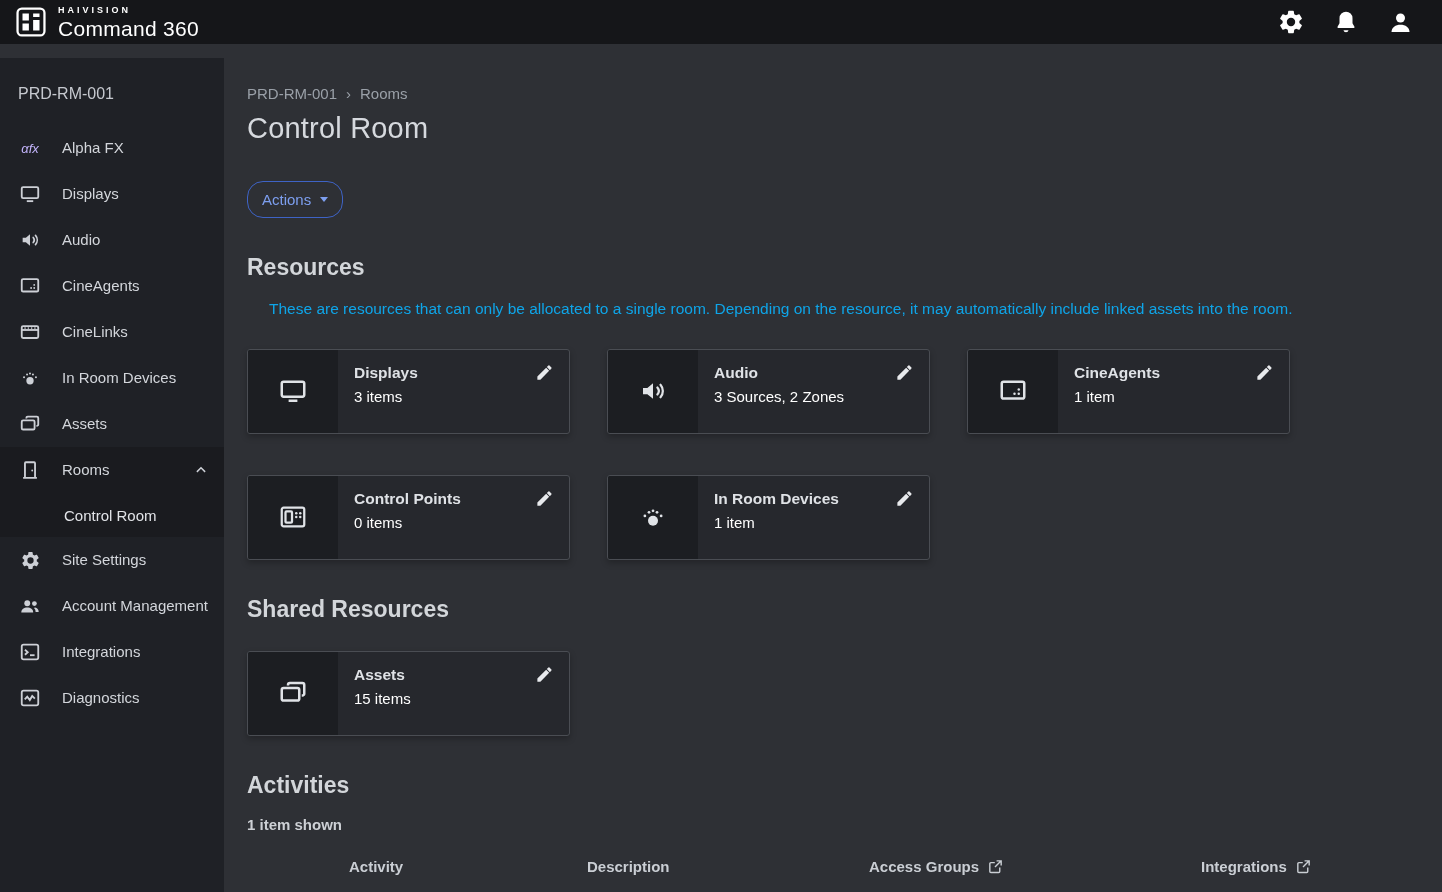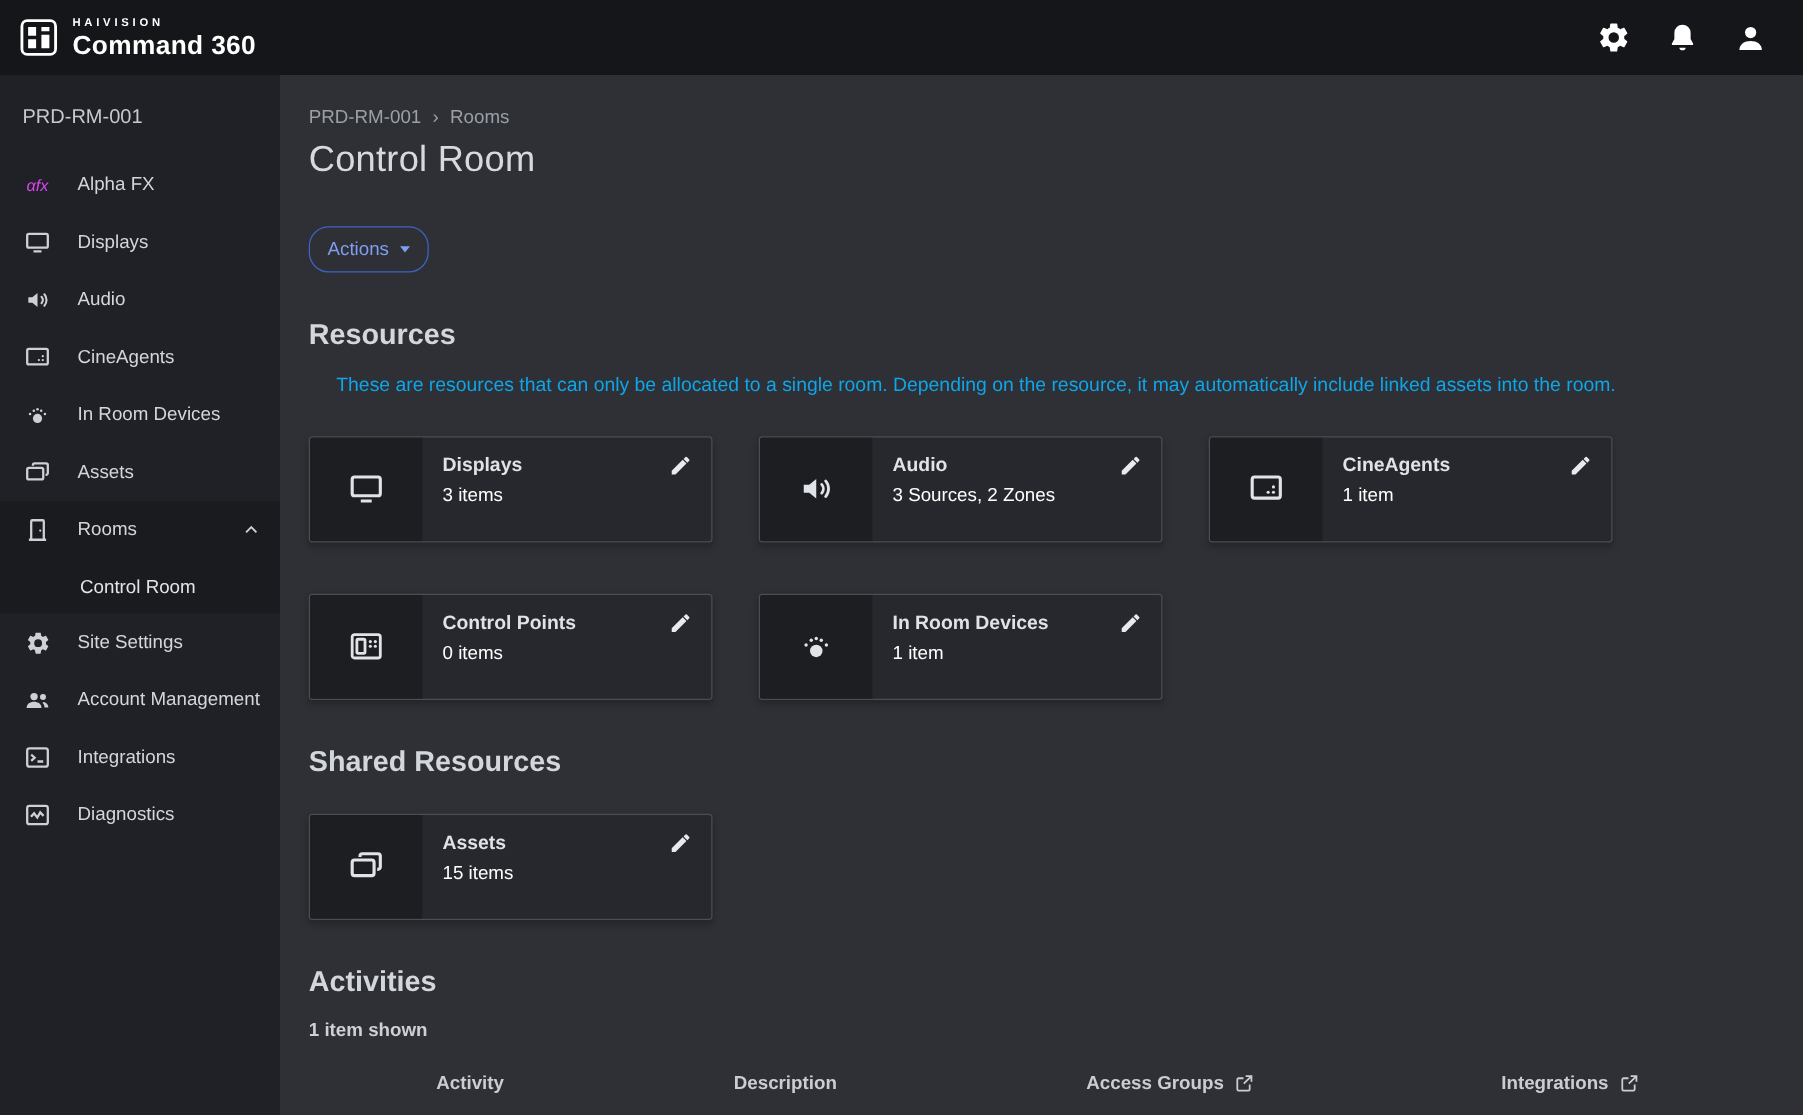--- a/index.html
+++ b/index.html
@@ -6,43 +6,43 @@
   html, body { margin: 0; padding: 0; }
   body {
     width: 1442px; height: 892px; overflow: hidden;
     background: #2e3035; color: #d5d8dc;
     font-family: "Liberation Sans", sans-serif;
   }
   svg { display: block; }
 
   
   .topbar {
-    position: fixed; top: 0; left: 0; right: 0; height: 60px;
+    position: fixed; top: 0; left: 0; right: 0; height: 44px;
     background: #151619; display: flex; align-items: center;
     justify-content: space-between; padding: 0 28px 0 14px; z-index: 20;
   }
   .brand { display: flex; align-items: center; gap: 10px; color: #fff; cursor: pointer; }
   .brand-text { display: flex; flex-direction: column; line-height: 1; }
   .brand-line1 { font-size: 9px; letter-spacing: 3px; font-weight: bold; margin-bottom: 3px; }
-  .brand-line2 { font-size: 21px; font-weight: 700; letter-spacing: .3px; }
+  .brand-line2 { font-size: 21px; font-weight: 400; letter-spacing: .3px; }
   .topbar-actions { display: flex; align-items: center; gap: 28px; color: #fff; }
   .icon-btn { cursor: pointer; display: flex; }
 
   
   .sidebar {
     position: fixed; top: 58px; left: 0; bottom: 0; width: 224px;
     background: #1f2126; overflow: hidden;
   }
   .site-label { padding: 27px 18px 22px; font-size: 16px; color: #c6c9cf; }
   .nav-item {
     display: flex; align-items: center; min-height: 46px;
     padding: 0 14px 0 18px; gap: 20px; font-size: 15px; color: #d3d6db; cursor: pointer;
   }
   .nav-icon { width: 24px; display: flex; justify-content: center; flex-shrink: 0; color: #cdd0d6; }
-  .alpha-glyph { font-style: italic; font-size: 13px; color: #d946ef; text-align: right; }
+  .alpha-glyph { font-style: italic; font-size: 13px; color: #c4b5fd; text-align: right; }
   .nav-label { flex: 1; line-height: 1.3; padding: 6px 0; }
   .nav-group { background: rgba(0,0,0,0.16); }
   .nav-sub-item {
     display: flex; align-items: center; min-height: 44px;
     padding-left: 64px; font-size: 15px; color: #e2e4e8; cursor: pointer;
   }
   .chevron { margin-left: auto; display: flex; color: #cdd0d6; }
 
   
   .content {
@@ -164,20 +164,35 @@
               <circle cx="13.2" cy="14.2" r="1"></circle>
               <circle cx="16.6" cy="14.2" r="1"></circle>
               <circle cx="16.6" cy="10.8" r="1"></circle>
             </g>
           </svg>
       </span>
       <span class="nav-label">CineAgents</span>
     </div>
     <div class="nav-item">
       <span class="nav-icon">
+        <svg width="22" height="22" viewBox="0 0 24 24" fill="none" stroke="currentColor" stroke-width="2">
+            <rect x="3" y="5.5" width="18" height="13" rx="1.5"></rect>
+            <path d="M3 9.8h18"></path>
+            <g fill="currentColor" stroke="none">
+              <circle cx="6.6" cy="7.7" r=".9"></circle>
+              <circle cx="10.2" cy="7.7" r=".9"></circle>
+              <circle cx="13.8" cy="7.7" r=".9"></circle>
+              <circle cx="17.4" cy="7.7" r=".9"></circle>
+            </g>
+          </svg>
+      </span>
+      <span class="nav-label">CineLinks</span>
+    </div>
+    <div class="nav-item">
+      <span class="nav-icon">
         <svg width="22" height="22" viewBox="0 0 24 24" fill="currentColor">
             <circle cx="12" cy="15" r="4"></circle>
             <circle cx="5.5" cy="11.2" r="1.1"></circle>
             <circle cx="8.8" cy="8.2" r="1.1"></circle>
             <circle cx="12" cy="7" r="1.1"></circle>
             <circle cx="15.2" cy="8.2" r="1.1"></circle>
             <circle cx="18.5" cy="11.2" r="1.1"></circle>
           </svg>
       </span>
       <span class="nav-label">In Room Devices</span>

